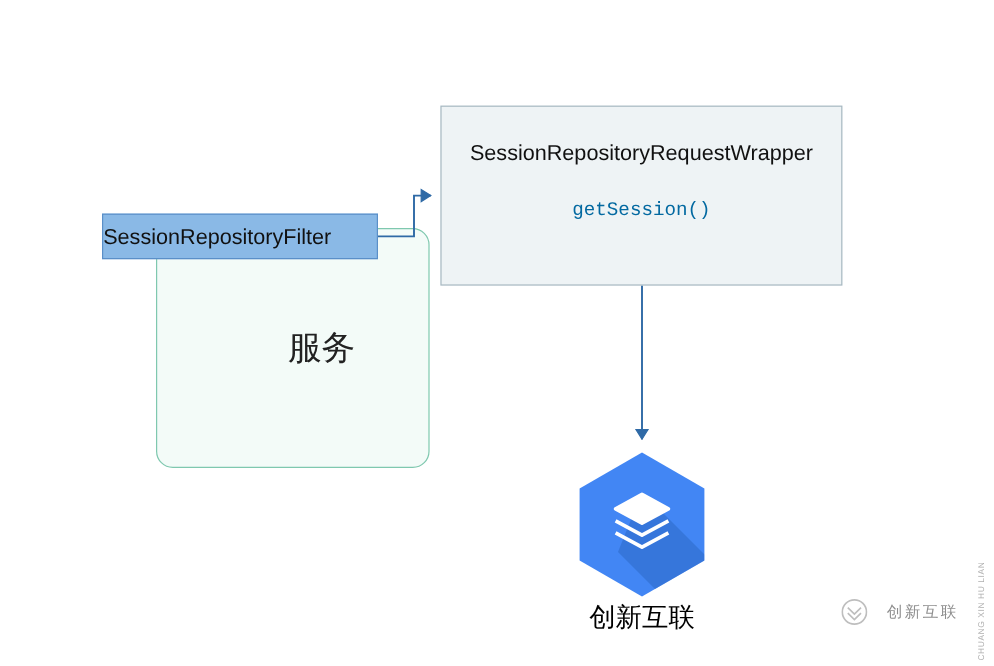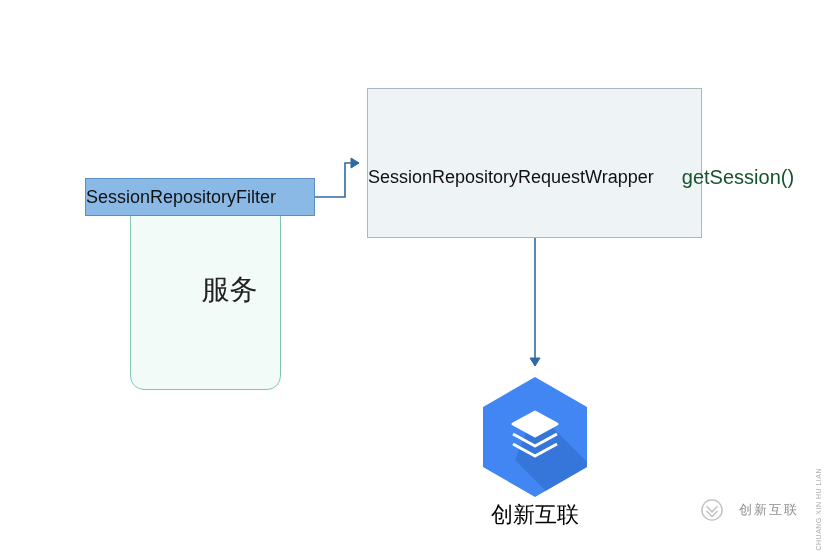--- a/index.html
+++ b/index.html
@@ -32,33 +32,34 @@
     display: flex;
     align-items: center;
     justify-content: center;
     font-size: 28px;
     color: #222;
   }
   .wrapper-box {
     background: #eef3f5;
     border: 1px solid #a8b9c2;
     display: flex;
-    flex-direction: row;
+    flex-direction: column;
     align-items: center;
     justify-content: flex-start;
     padding-top: 28px;
     gap: 28px;
   }
   .wrapper-title {
     font-size: 18px;
     color: #111;
   }
   .wrapper-method {
-    font-size: 20px;
-    color: #14532d;
+    font-size: 16px;
+    color: #0369a1;
+    font-family: Liberation Mono, monospace;
   }
   .storage-label {
     position: absolute;
     font-size: 22px;
     color: #000;
     text-align: center;
   }
   .connector {
     position: absolute;
     stroke: #2f6aa6;
@@ -86,21 +87,21 @@
     writing-mode: vertical-rl;
     transform: rotate(180deg);
     letter-spacing: 0.5px;
     line-height: 1;
     color: #aaa;
   }
 </style>
 </head>
 <body>
 
-<div class="box service-box" style="left:130px; top:190px; width:151px; height:200px;padding-left:48px;">
+<div class="box service-box" style="left:130px; top:190px; width:228px; height:200px;padding-left:48px;">
   <span>服务</span>
 </div>
 
 <div class="box filter-box" style="left:85px; top:178px; width:230px; height:38px;">
   <span>SessionRepositoryFilter</span>
 </div>
 
 <div class="box wrapper-box" style="left:367px; top:88px; width:335px; height:150px;">
   <span class="wrapper-title">SessionRepositoryRequestWrapper</span>
   <span class="wrapper-method">getSession()</span>

